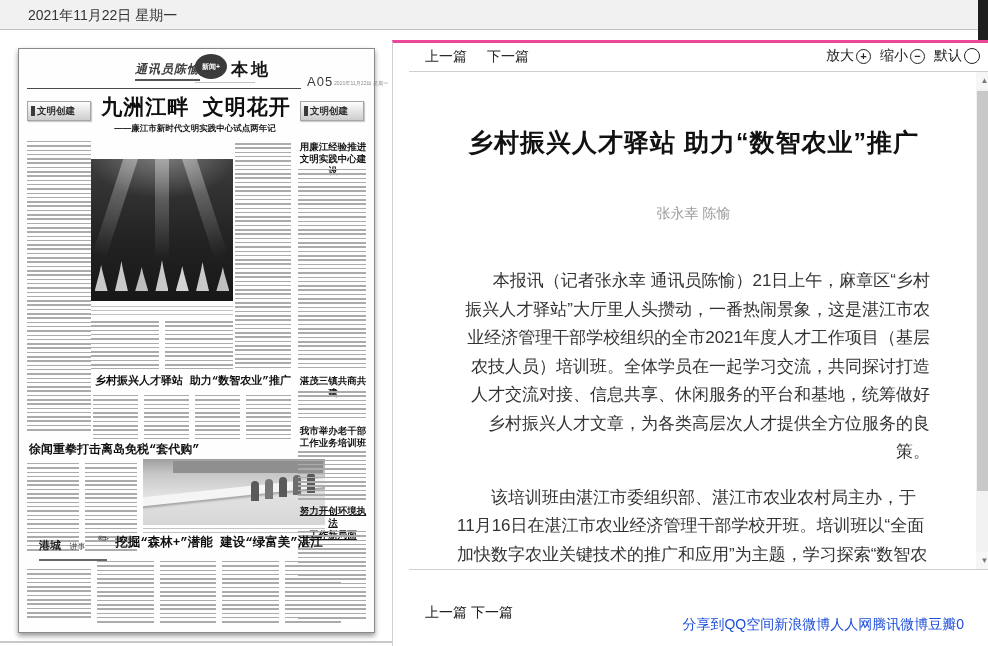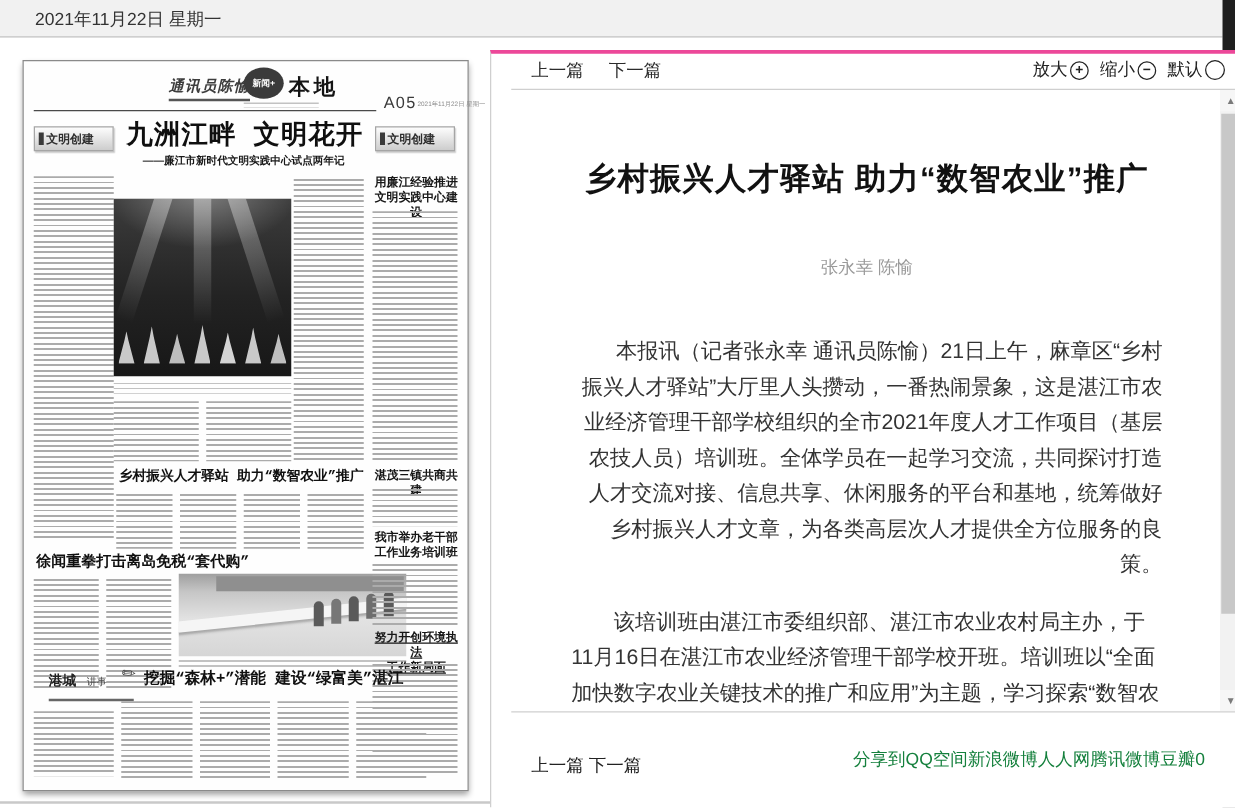--- a/index.html
+++ b/index.html
@@ -75,21 +75,21 @@
   
   .sbar{position:absolute;right:1px;top:0;width:17px;height:497px;background:#f2f2f2;}
   .sb-btn{position:absolute;left:0;width:17px;height:17px;background:#f6f6f6;color:#7a7a7a;
           font-size:8px;display:flex;align-items:center;justify-content:center;cursor:pointer;}
   .sb-up{top:0;} .sb-down{bottom:0;}
   .sb-thumb{position:absolute;left:1px;top:19px;width:15px;height:400px;background:#c8c8c8;cursor:pointer;}
   
   .rfooter{position:relative;height:80px;border-top:1px solid #cfcfcf;font-size:14px;}
   .rf-link{position:absolute;top:34px;color:#222;cursor:pointer;}
   .rf-prev{left:16px;} .rf-next{left:62px;}
-  .rf-share{position:absolute;top:29px;right:30px;color:#15803d;cursor:pointer;}
+  .rf-share{position:absolute;top:46px;right:30px;color:#1d4ed8;cursor:pointer;}
 </style>
 </head>
 <body>
 
 <div class="stage">
 
   <div class="topbar">
     <span>2021年11月22日 星期一</span>
   </div>
 

